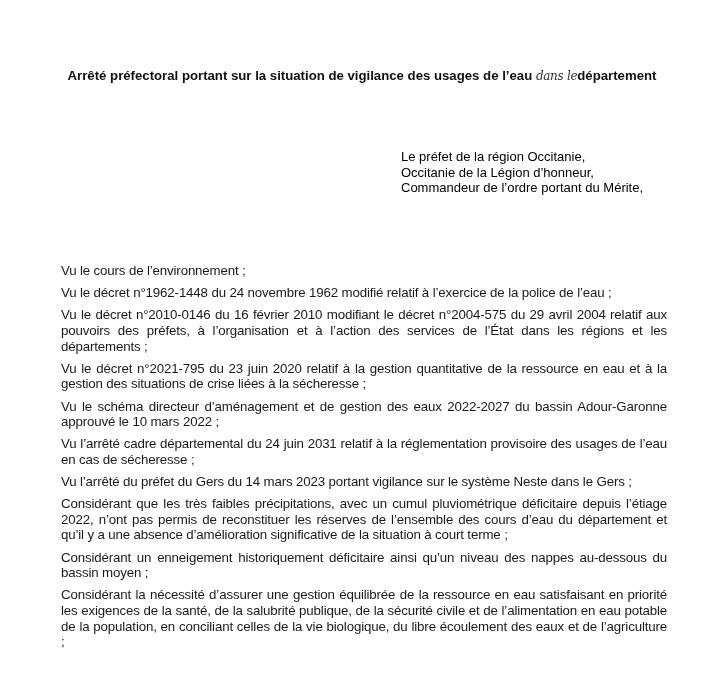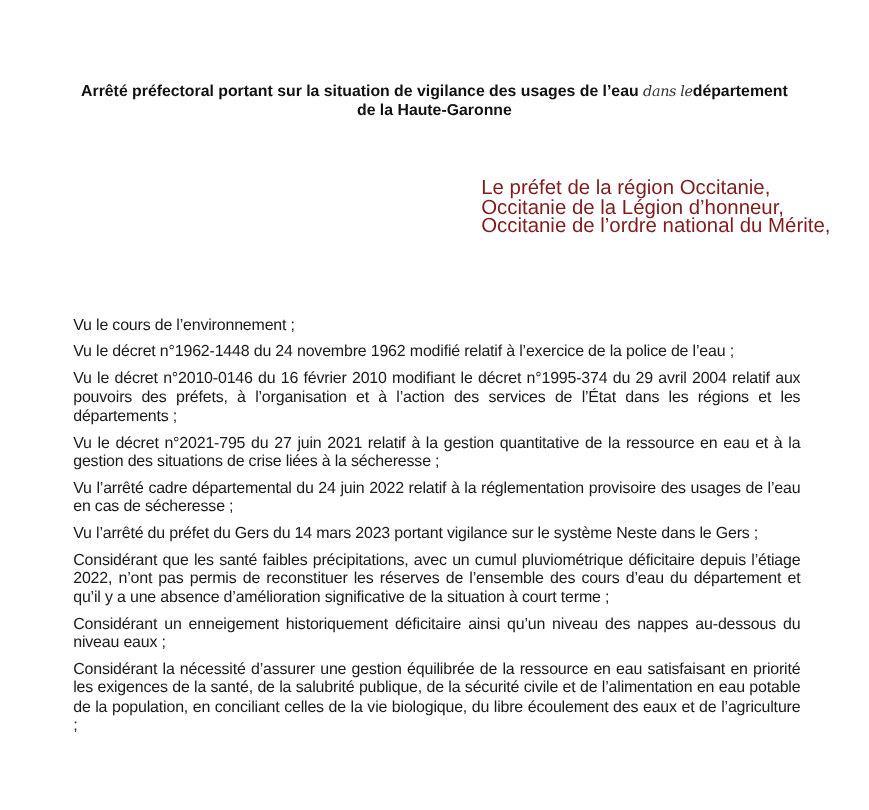--- a/index.html
+++ b/index.html
@@ -3,46 +3,46 @@
   <meta charset="utf-8">
   <style>
     html, body { margin: 0; padding: 0; background: #ffffff; }
     body { width: 724px; height: 675px; overflow: hidden; position: relative;
            font-family: "Liberation Sans", sans-serif; color: #1a1a1a; }
     .page { position: absolute; left: 0; top: 12px; width: 724px; height: 675px; background: #fff; }
     .title { position: absolute; left: 40px; top: 56px; width: 644px; text-align: center;
              font-weight: bold; font-size: 13.2px; line-height: 16px; color: #111; }
     .title .hand { font-family: "DejaVu Serif", serif; font-style: italic; font-weight: normal;
                    font-size: 12px; color: #333; letter-spacing: -0.3px; }
-    .prefet { position: absolute; left: 401px; top: 137px; font-size: 17px; line-height: 15.6px; color: #7f1d1d; }
+    .prefet { position: absolute; left: 401px; top: 137px; font-size: 13px; line-height: 15.6px; color: #000000; }
     .prefet div { white-space: nowrap; }
     .body { position: absolute; left: 61px; top: 251px; width: 606px; font-size: 13.3px; line-height: 15.6px; }
     .para { text-align: justify; margin: 0 0 6.6px 0; letter-spacing: -0.15px; }
   </style>
 </head>
 <body>
 
 <div class="page">
   <div class="title">
     <div>
       <span>Arrêté préfectoral portant sur la situation de vigilance des usages de l’eau </span><span class="hand">dans le</span><span>département</span>
     </div>
-    <div>de la Haute-Garonne</div>
   </div>
 
   <div class="prefet">
     <div>Le préfet de la région Occitanie,</div>
     <div>Occitanie de la Légion d’honneur,</div>
-    <div>Occitanie de l’ordre national du Mérite,</div>
+    <div>Commandeur de l’ordre portant du Mérite,</div>
   </div>
 
   <div class="body">
     <p class="para">Vu le cours de l’environnement ;</p>
     <p class="para">Vu le décret n°1962-1448 du 24 novembre 1962 modifié relatif à l’exercice de la police de l’eau ;</p>
-    <p class="para">Vu le décret n°2010-0146 du 16 février 2010 modifiant le décret n°1995-374 du 29 avril 2004 relatif aux pouvoirs des préfets, à l’organisation et à l’action des services de l’État dans les régions et les départements ;</p>
-    <p class="para">Vu le décret n°2021-795 du 27 juin 2021 relatif à la gestion quantitative de la ressource en eau et à la gestion des situations de crise liées à la sécheresse ;</p>
-    <p class="para">Vu l’arrêté cadre départemental du 24 juin 2022 relatif à la réglementation provisoire des usages de l’eau en cas de sécheresse ;</p>
+    <p class="para">Vu le décret n°2010-0146 du 16 février 2010 modifiant le décret n°2004-575 du 29 avril 2004 relatif aux pouvoirs des préfets, à l’organisation et à l’action des services de l’État dans les régions et les départements ;</p>
+    <p class="para">Vu le décret n°2021-795 du 23 juin 2020 relatif à la gestion quantitative de la ressource en eau et à la gestion des situations de crise liées à la sécheresse ;</p>
+    <p class="para">Vu le schéma directeur d’aménagement et de gestion des eaux 2022-2027 du bassin Adour-Garonne approuvé le 10 mars 2022 ;</p>
+    <p class="para">Vu l’arrêté cadre départemental du 24 juin 2031 relatif à la réglementation provisoire des usages de l’eau en cas de sécheresse ;</p>
     <p class="para">Vu l’arrêté du préfet du Gers du 14 mars 2023 portant vigilance sur le système Neste dans le Gers ;</p>
-    <p class="para">Considérant que les santé faibles précipitations, avec un cumul pluviométrique déficitaire depuis l’étiage 2022, n’ont pas permis de reconstituer les réserves de l’ensemble des cours d’eau du département et qu’il y a une absence d’amélioration significative de la situation à court terme ;</p>
-    <p class="para">Considérant un enneigement historiquement déficitaire ainsi qu’un niveau des nappes au-dessous du niveau eaux ;</p>
+    <p class="para">Considérant que les très faibles précipitations, avec un cumul pluviométrique déficitaire depuis l’étiage 2022, n’ont pas permis de reconstituer les réserves de l’ensemble des cours d’eau du département et qu’il y a une absence d’amélioration significative de la situation à court terme ;</p>
+    <p class="para">Considérant un enneigement historiquement déficitaire ainsi qu’un niveau des nappes au-dessous du bassin moyen ;</p>
     <p class="para">Considérant la nécessité d’assurer une gestion équilibrée de la ressource en eau satisfaisant en priorité les exigences de la santé, de la salubrité publique, de la sécurité civile et de l’alimentation en eau potable de la population, en conciliant celles de la vie biologique, du libre écoulement des eaux et de l’agriculture ;</p>
   </div>
 </div>
 
 </body></html>

